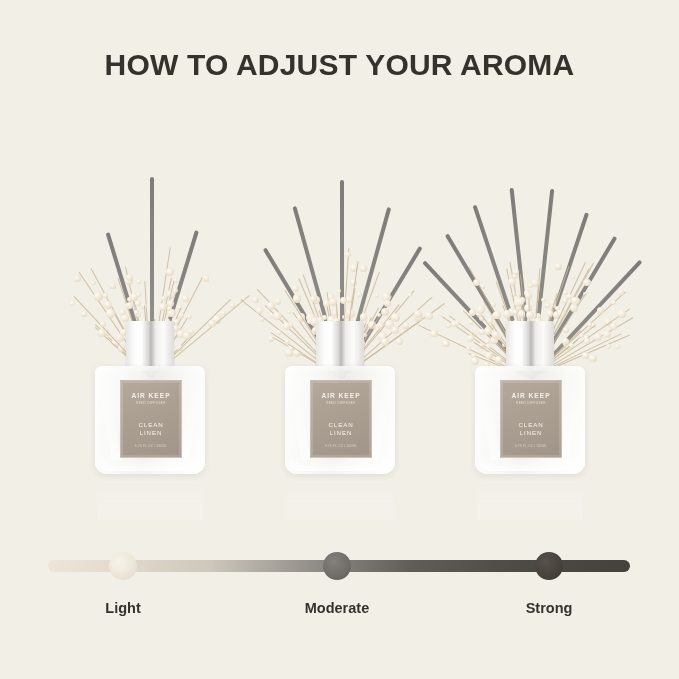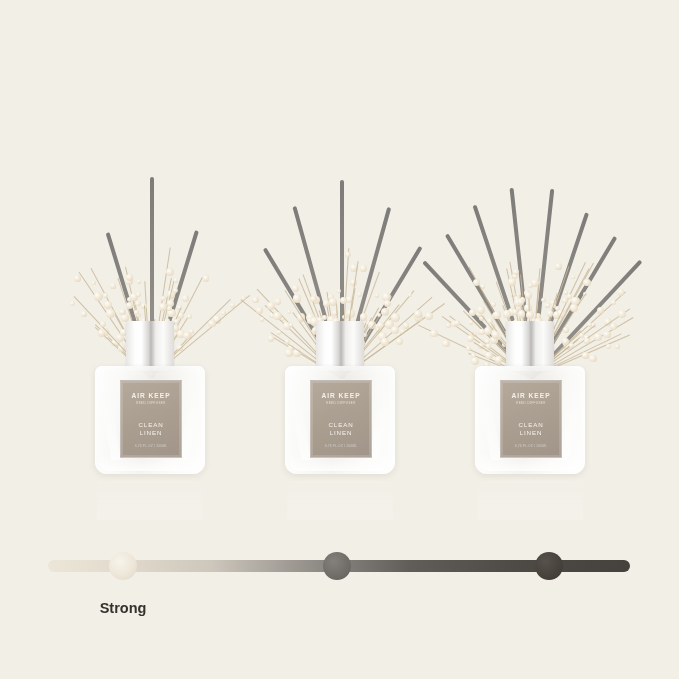--- a/index.html
+++ b/index.html
@@ -245,20 +245,21 @@
   }
   .tl-light    { left: 53px; }
   .tl-moderate { left: 267px; }
   .tl-strong   { left: 479px; }
 </style>
 </head>
 <body>
 
 <div id="stage">
 
+  <div class="title">HOW TO ADJUST YOUR AROMA</div>
 
   <div class="product p1">
     <div class="arrangement">
         <div class="stick" style="height: 152.172px; transform: rotate(-17deg);"></div>
         <div class="stick" style="height: 201.334px; transform: rotate(0deg);"></div>
         <div class="stick" style="height: 153.839px; transform: rotate(17deg);"></div>
         <div class="stem" style="height: 76.7427px; left: 105px; bottom: 0px; transform: rotate(-46.1deg);"></div>
         <div class="floret" style="width: 6.42099px; height: 6.42099px; left: 66.3195px; top: 221.945px;"></div>
         <div class="floret" style="width: 5.86592px; height: 5.86592px; left: 69.6268px; top: 221.781px;"></div>
         <div class="floret" style="width: 4.27799px; height: 4.27799px; left: 59.2444px; top: 216.682px;"></div>
@@ -678,15 +679,17 @@
       </div>
     </div>
     <div class="reflection"></div>
   </div>
 
   <div class="slider-track"></div>
   <div class="knob knob-light"></div>
   <div class="knob knob-moderate"></div>
   <div class="knob knob-strong"></div>
 
-  <div class="tick-label tl-light">Strong</div>
+  <div class="tick-label tl-light">Light</div>
+  <div class="tick-label tl-moderate">Moderate</div>
+  <div class="tick-label tl-strong">Strong</div>
 
 </div>
 
 </body></html>

